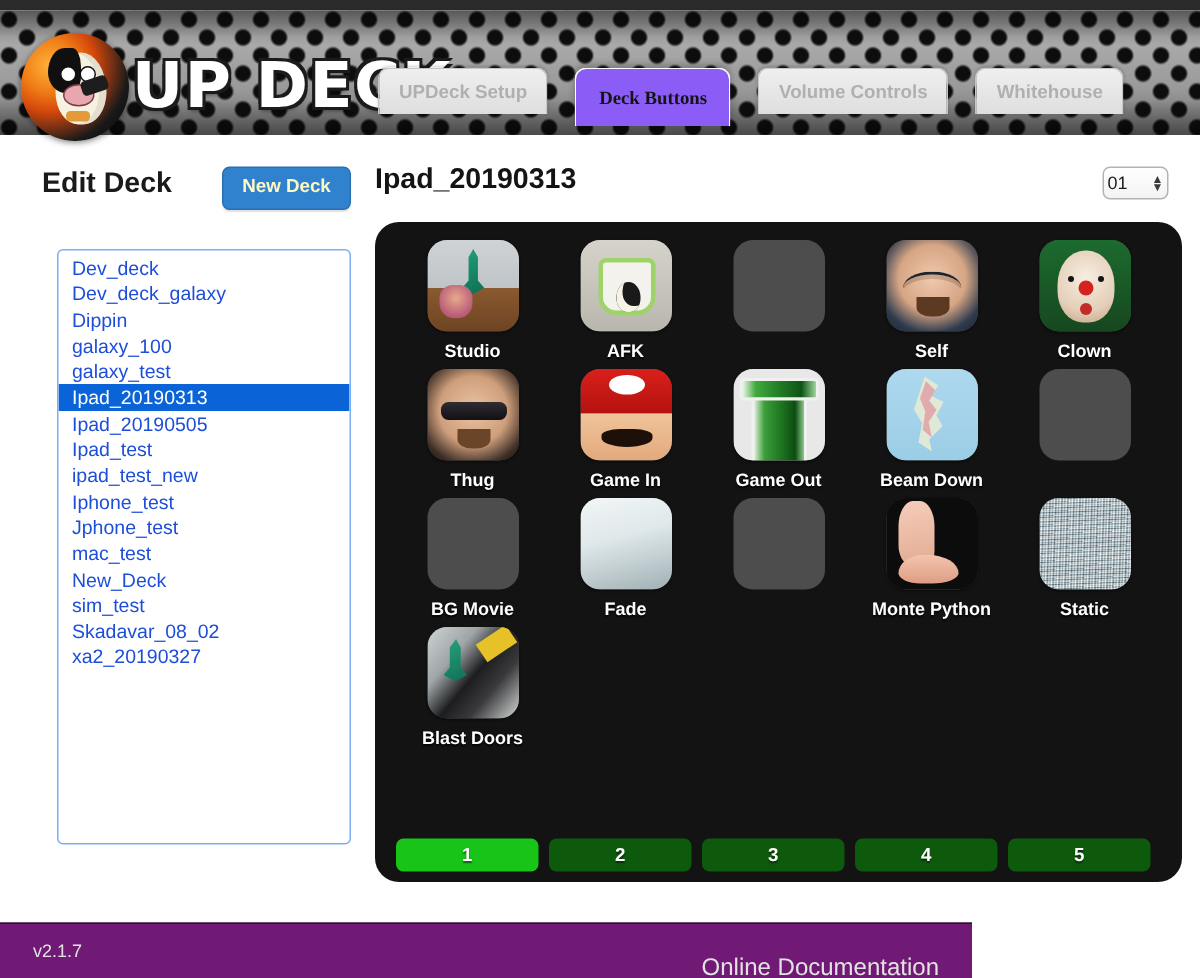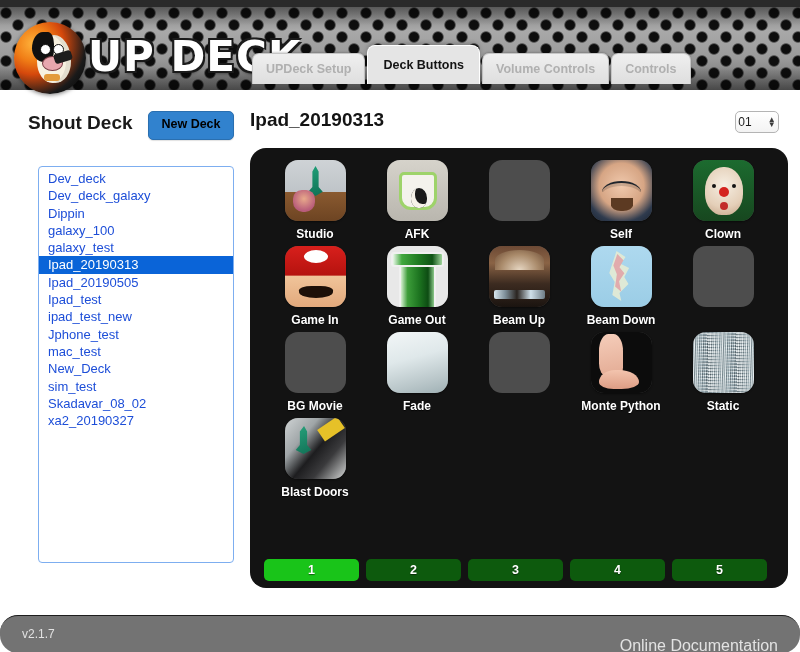--- a/index.html
+++ b/index.html
@@ -130,22 +130,22 @@
        0    3px 3px rgba(0,0,0,0.45);
     white-space: nowrap;
     z-index: 5;
   }
 
   
   .tabs {
     position: absolute;
     left: 252px; top: 45px;
     display: flex;
-    align-items: flex-end;
-    gap: 2px;
+    align-items: flex-start;
+    gap: 18px;
     z-index: 5;
   }
   .tab {
     height: 30px;
     line-height: 30px;
     padding: 0 13px;
     border-radius: 7px 7px 0 0;
     font-size: 12.5px;
     font-weight: 700;
     color: #b0b0b0;
@@ -153,28 +153,29 @@
     border: 1px solid #c6c6c6;
     border-bottom: none;
     box-shadow: 0 -1px 2px rgba(0,0,0,0.18);
     white-space: nowrap;
     cursor: pointer;
     position: relative;
     top: 0;
   }
   .tab.active {
     color: #141414;
-    background: #e5e5e5;
+    background: #8b5cf6;
     border-color: #ffffff;
     height: 38px;
     line-height: 38px;
     padding: 0 15px;
     border-radius: 8px 8px 0 0;
     box-shadow: 0 -2px 4px rgba(0,0,0,0.22);
     z-index: 6;
+    font-family: Liberation Serif, serif;
   }
 
   
   .content {
     position: absolute;
     left: 0; top: 90px;
     width: 800px;
     height: 525px;
     background: #ffffff;
   }
@@ -186,21 +187,21 @@
     font-weight: 700;
     color: #1a1a1a;
   }
   .new-deck-btn {
     position: absolute;
     left: 148px; top: 21px;
     width: 84px; height: 27px;
     border-radius: 5px;
     background: #3182ce;
     border: 1px solid #2a6fb0;
-    color: #000000;
+    color: #fef9c3;
     font-size: 12.5px;
     font-weight: 700;
     line-height: 25px;
     text-align: center;
     cursor: pointer;
     box-shadow: 0 1px 1px rgba(0,0,0,0.12);
   }
 
   .deck-listbox {
     position: absolute;
@@ -586,24 +587,23 @@
     text-shadow: 0 1px 1px rgba(0,0,0,0.5);
   }
   .page-btn.active {
     background: #19c419;
   }
 
   
   .footer {
     position: absolute;
     left: 0; top: 615px;
-    width: 800px; height: 37px;
-    background: #737373;
+    width: 648px; height: 37px;
+    background: #701a75;
     border-top: 1px solid #1d1d1d;
-    border-radius: 18px;
   }
   .footer-version {
     position: absolute;
     left: 22px; top: 11px;
     font-size: 12px;
     color: #e2e2e2;
   }
   .footer-docs {
     position: absolute;
     right: 22px; top: 21px;
@@ -635,39 +635,40 @@
       <div class="logo-foot"></div>
     </div>
   </div>
 
   <div class="wordmark">UP DECK</div>
 
   <div class="tabs">
     <div class="tab">UPDeck Setup</div>
     <div class="tab active">Deck Buttons</div>
     <div class="tab">Volume Controls</div>
-    <div class="tab">Controls</div>
+    <div class="tab">Whitehouse</div>
   </div>
 
   <div class="content">
 
-    <div class="edit-deck-title">Shout Deck</div>
+    <div class="edit-deck-title">Edit Deck</div>
 
     <div class="new-deck-btn">New Deck</div>
 
     <div class="deck-listbox" id="deck-listbox">
         <div class="deck-item">Dev_deck</div>
         <div class="deck-item">Dev_deck_galaxy</div>
         <div class="deck-item">Dippin</div>
         <div class="deck-item">galaxy_100</div>
         <div class="deck-item">galaxy_test</div>
         <div class="deck-item selected">Ipad_20190313</div>
         <div class="deck-item">Ipad_20190505</div>
         <div class="deck-item">Ipad_test</div>
         <div class="deck-item">ipad_test_new</div>
+        <div class="deck-item">Iphone_test</div>
         <div class="deck-item">Jphone_test</div>
         <div class="deck-item">mac_test</div>
         <div class="deck-item">New_Deck</div>
         <div class="deck-item">sim_test</div>
         <div class="deck-item">Skadavar_08_02</div>
         <div class="deck-item">xa2_20190327</div>
       </div>
 
     <div class="deck-title">Ipad_20190313</div>
 
@@ -704,35 +705,35 @@
             <div class="cell-label">Self</div>
           </div>
           <div class="cell">
             <div class="tile">
               <div class="art art-clown"></div>
             </div>
             <div class="cell-label">Clown</div>
           </div>
           <div class="cell">
             <div class="tile">
+              <div class="art art-thug"></div>
+            </div>
+            <div class="cell-label">Thug</div>
+          </div>
+          <div class="cell">
+            <div class="tile">
               <div class="art art-mario"></div>
             </div>
             <div class="cell-label">Game In</div>
           </div>
           <div class="cell">
             <div class="tile">
               <div class="art art-pipe"></div>
             </div>
             <div class="cell-label">Game Out</div>
-          </div>
-          <div class="cell">
-            <div class="tile">
-              <div class="art art-beamup"></div>
-            </div>
-            <div class="cell-label">Beam Up</div>
           </div>
           <div class="cell">
             <div class="tile">
               <div class="art art-beamdown"></div>
             </div>
             <div class="cell-label">Beam Down</div>
           </div>
           <div class="cell">
             <div class="tile empty"></div>
             <div class="cell-label blank"></div>

